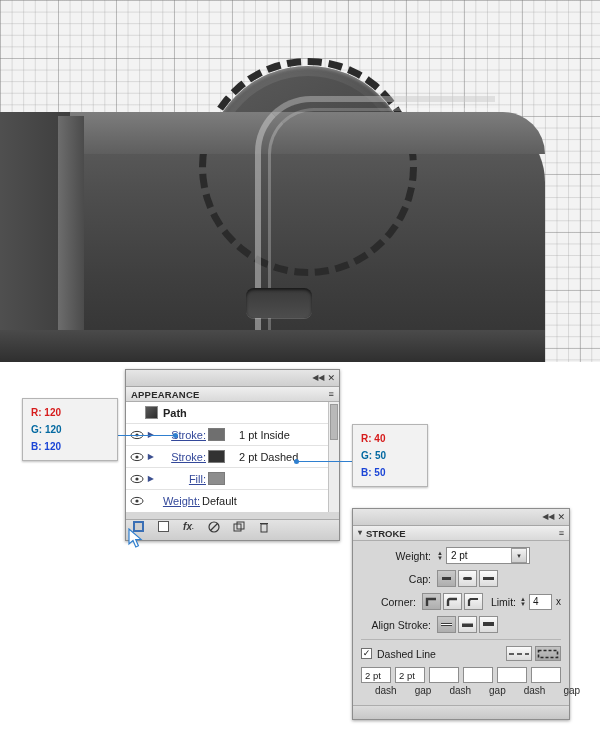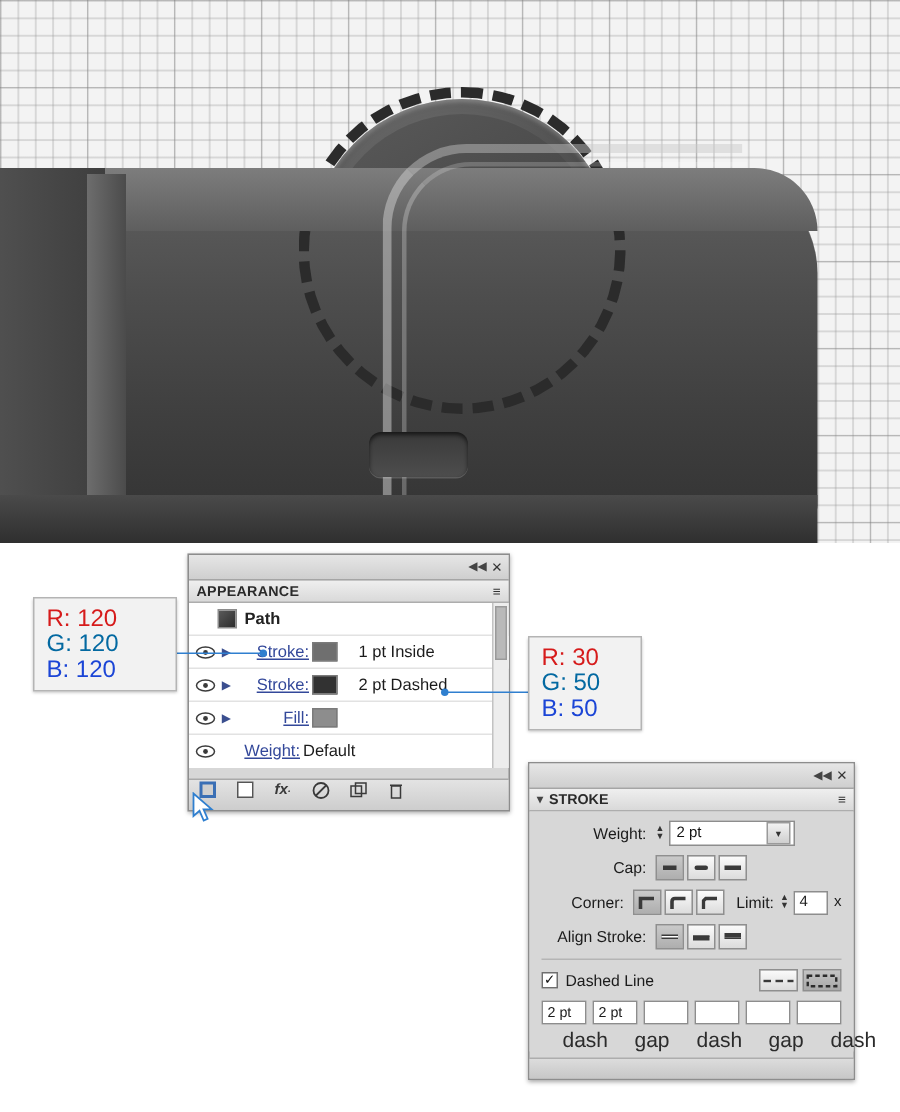--- a/index.html
+++ b/index.html
@@ -228,36 +228,36 @@
     background:linear-gradient(to bottom,#fbfbfb,#dcdcdc);
     display:flex; align-items:center; justify-content:center;
   }
   .dashbtn.on { background:linear-gradient(to bottom,#c4c4c4,#a8a8a8); }
   .dash-fields { display:flex; gap:4px; margin-top:6px; }
   .dfield {
     width:30px; height:16px; background:#fff; border:1px solid #8d8d8d;
     font-size:9.5px; display:flex; align-items:center; padding-left:3px;
   }
   .dash-caps { display:flex; gap:4px; margin-top:2px; }
-  .dcap { width:30px; text-align:right; font-size:14px; color:#2b2b2b;margin-left:14px; }
+  .dcap { width:30px; text-align:right; font-size:10px; color:#2b2b2b;margin-left:14px; }
   .sp-footer {
     position:absolute; left:0; bottom:0; width:100%; height:14px;
     background:linear-gradient(to bottom,#dcdcdc,#c7c7c7);
     border-top:1px solid #adadad;
   }
 
   
   .callout {
     position:absolute; z-index:40;
     background:#f2f2f2;
     border:1px solid #b4b4b4;
     box-shadow:0 1px 2px rgba(0,0,0,.25);
     padding:5px 8px;
-    font-weight:normal;
-    font-size:16px;
+    font-weight:bold;
+    font-size:10px;
     line-height:17px;
   }
   #callout-120 { left:22px; top:398px; width:96px; }
   #callout-50  { left:352px; top:424px; width:76px; }
   .c-r { color:#d61b1b; }
   .c-g { color:#0369a1; }
   .c-b { color:#1b45d6; }
 
   .lead { position:absolute; background:#2f7fcf; height:1px; z-index:39; }
   .leaddot {
@@ -292,21 +292,21 @@
 
 <div class="callout" id="callout-120">
   <div class="c-r">R: 120</div>
   <div class="c-g">G: 120</div>
   <div class="c-b">B: 120</div>
 </div>
 <div class="lead" style="left:118px; top:435px; width:58px;"></div>
 <div class="leaddot" style="left:173px; top:433px;"></div>
 
 <div class="callout" id="callout-50">
-  <div class="c-r">R: 30</div>
+  <div class="c-r">R: 40</div>
   <div class="c-g">G: 50</div>
   <div class="c-b">B: 50</div>
 </div>
 <div class="lead" style="left:296px; top:461px; width:56px;"></div>
 <div class="leaddot" style="left:294px; top:459px;"></div>
 
 <div class="panel" id="appearance">
   <div class="panel-tabbar">
     <div class="dots">
       <span class="tri">◀◀</span>

